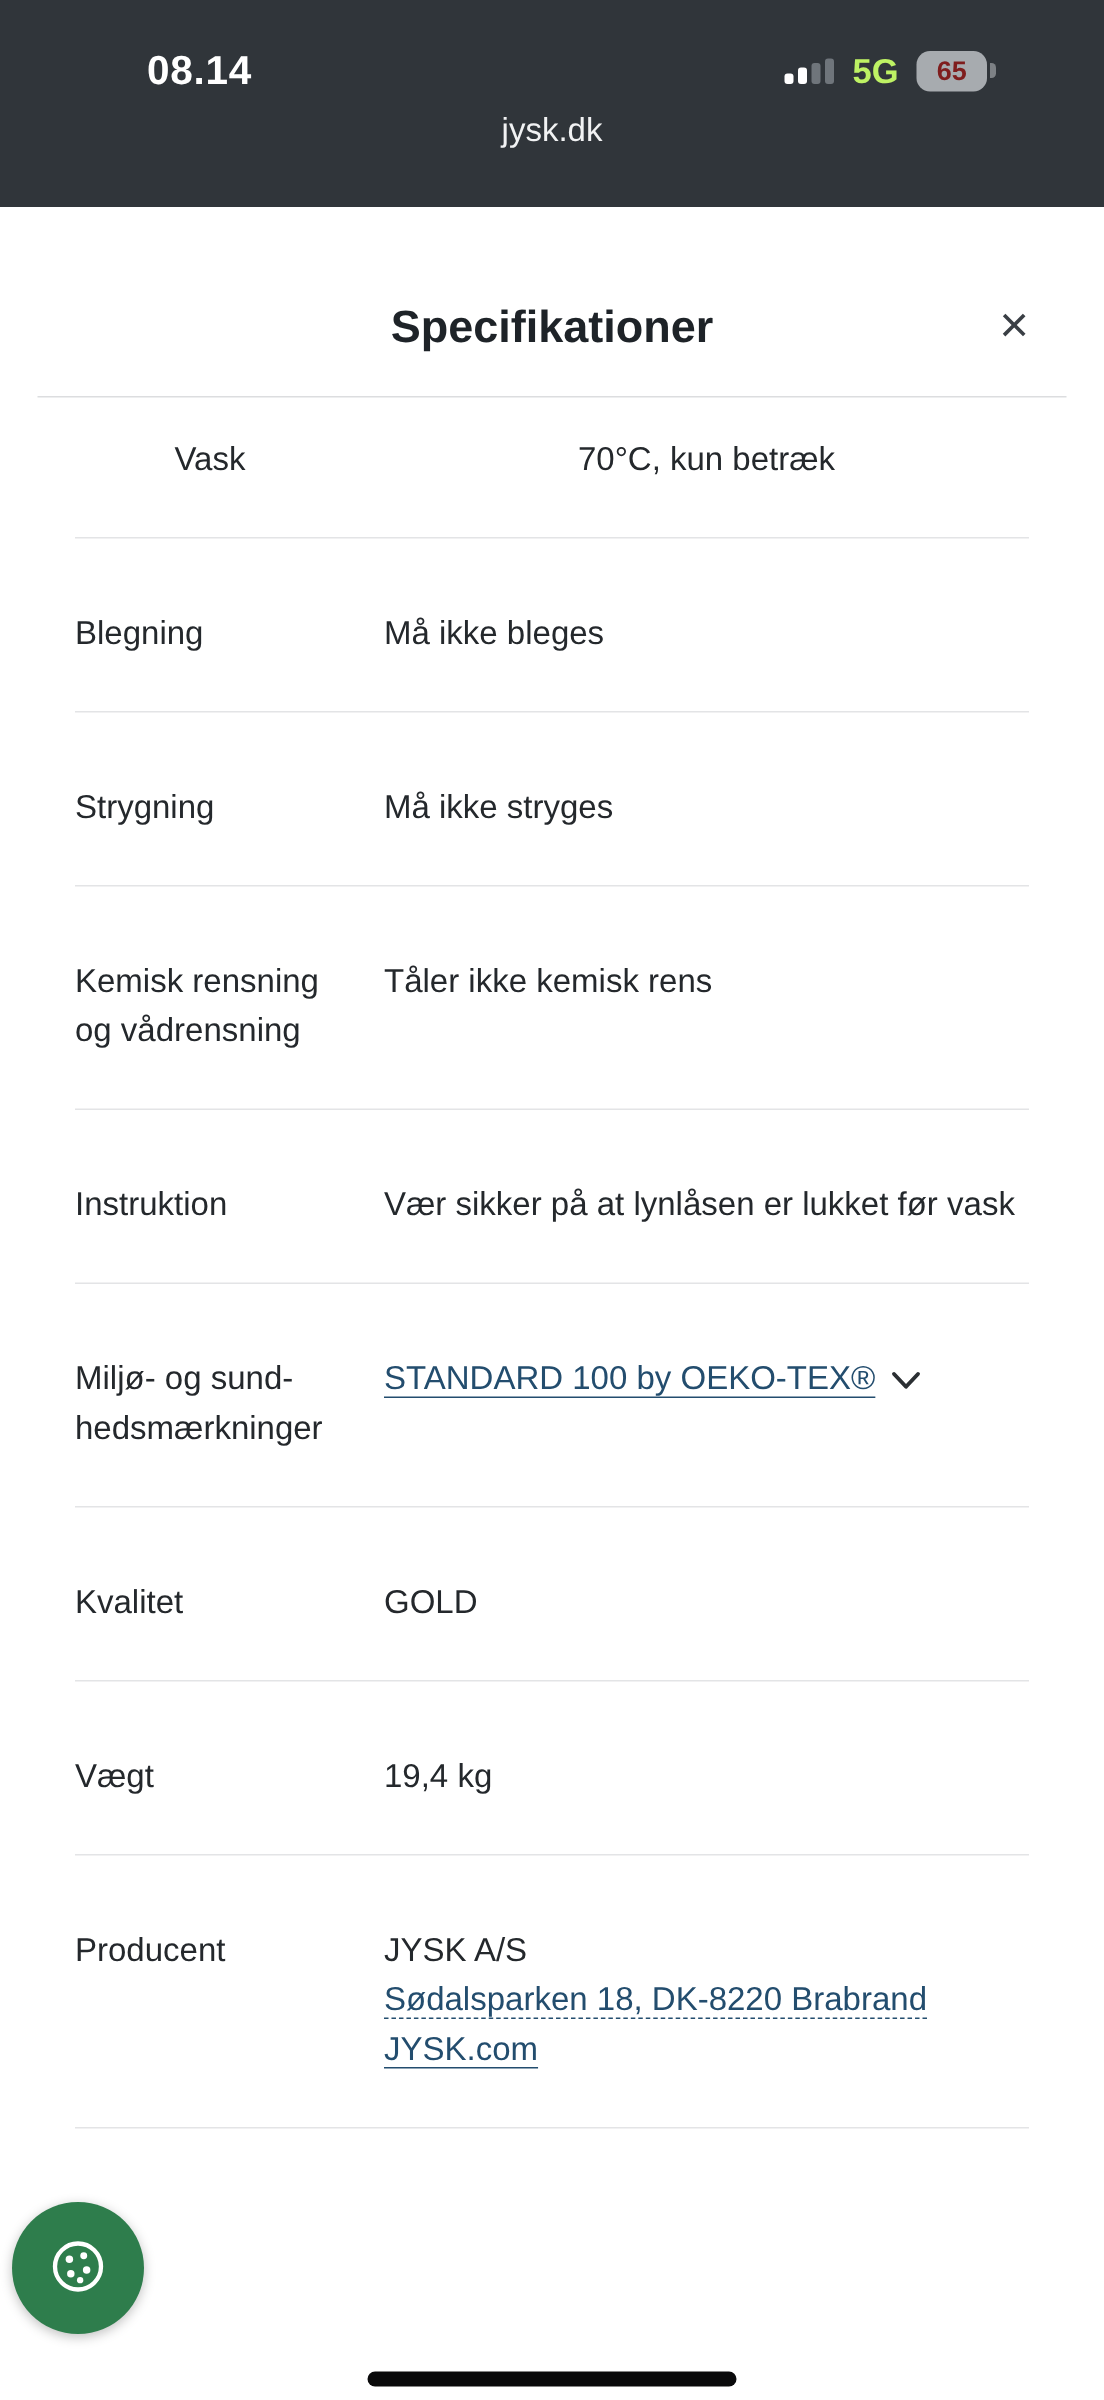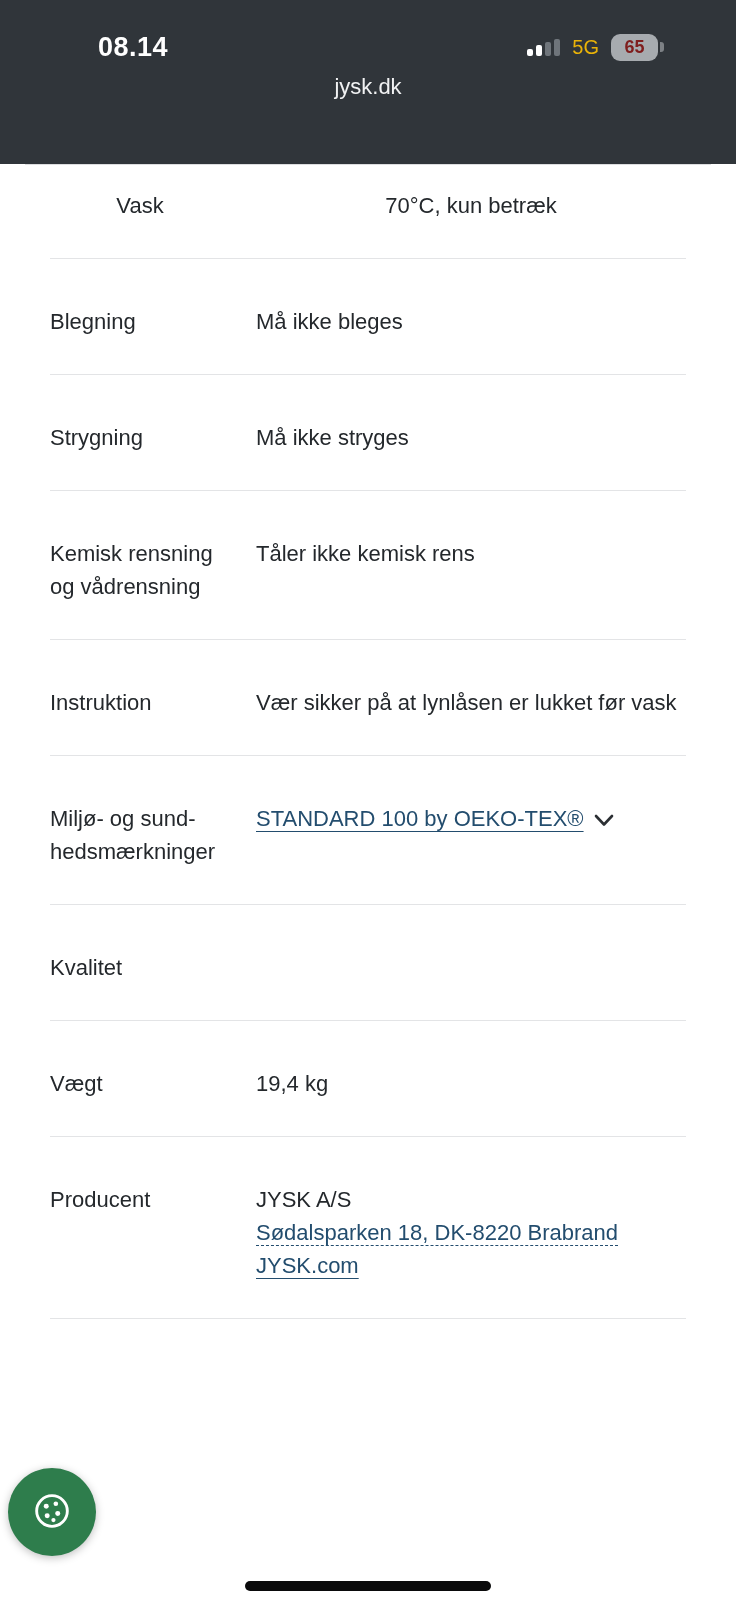--- a/index.html
+++ b/index.html
@@ -17,21 +17,21 @@
     position:relative;
     width:736px;height:1600px;
     margin:0 auto;
     background:#ffffff;
     overflow:hidden;
     color:#24282c;
   }
 
   
   .statusbar{
-    height:164px;
+    height:138px;
     background:var(--statusbar-bg,#30353a);
     color:#fff;
   }
   .sb-row{
     display:flex;
     justify-content:space-between;
     align-items:center;
     padding:32px 72px 0 98px;
     height:62px;
   }
@@ -44,21 +44,21 @@
     display:flex;
     align-items:center;
     gap:12px;
   }
   .signal{display:inline-flex;align-items:flex-end;gap:3px;height:17px;}
   .signal i{display:block;width:6px;border-radius:2px;background:#fff;}
   .signal i:nth-child(1){height:7px;}
   .signal i:nth-child(2){height:11px;}
   .signal i:nth-child(3){height:14px;background:#6f757b;}
   .signal i:nth-child(4){height:17px;background:#6f757b;}
-  .sb-net{font-size:20px;font-weight:400;color:#eab308;}
+  .sb-net{font-size:23px;font-weight:700;color:#bef264;}
   .battery{
     display:inline-flex;align-items:center;
   }
   .batt-body{
     width:47px;height:27px;
     background:#a7abaf;
     border-radius:9px;
     display:flex;align-items:center;justify-content:center;
     font-size:18px;font-weight:700;color:#7f1d1d;
   }
@@ -180,20 +180,24 @@
         <span class="sb-net">5G</span>
         <span class="battery">
           <span class="batt-body">65</span>
           <span class="batt-nub"></span>
         </span>
       </span>
     </div>
     <div class="sb-url">jysk.dk</div>
   </header>
 
+  <section class="modal-header">
+    <h1 class="modal-title">Specifikationer</h1>
+    <button class="close-btn">×</button>
+  </section>
   <hr class="title-divider">
 
   <div class="rows">
 
     <div class="row">
       <div class="label">Vask</div>
       <div class="value">70°C, kun betræk</div>
     </div>
 
     <div class="row">
@@ -221,20 +225,21 @@
       <div class="label">Miljø- og sund-hedsmærkninger</div>
       <div class="value">
         <a class="link">STANDARD 100 by OEKO-TEX®</a><span class="chev"><svg width="20" height="13" viewBox="0 0 20 13">
               <polyline points="2,2 10,10.5 18,2" fill="none" stroke="#2b2f33" stroke-width="2.6" stroke-linecap="round" stroke-linejoin="round"></polyline>
             </svg></span>
       </div>
     </div>
 
     <div class="row">
       <div class="label">Kvalitet</div>
+      <div class="value">GOLD</div>
     </div>
 
     <div class="row">
       <div class="label">Vægt</div>
       <div class="value">19,4 kg</div>
     </div>
 
     <div class="row">
       <div class="label">Producent</div>
       <div class="value value-lines">

